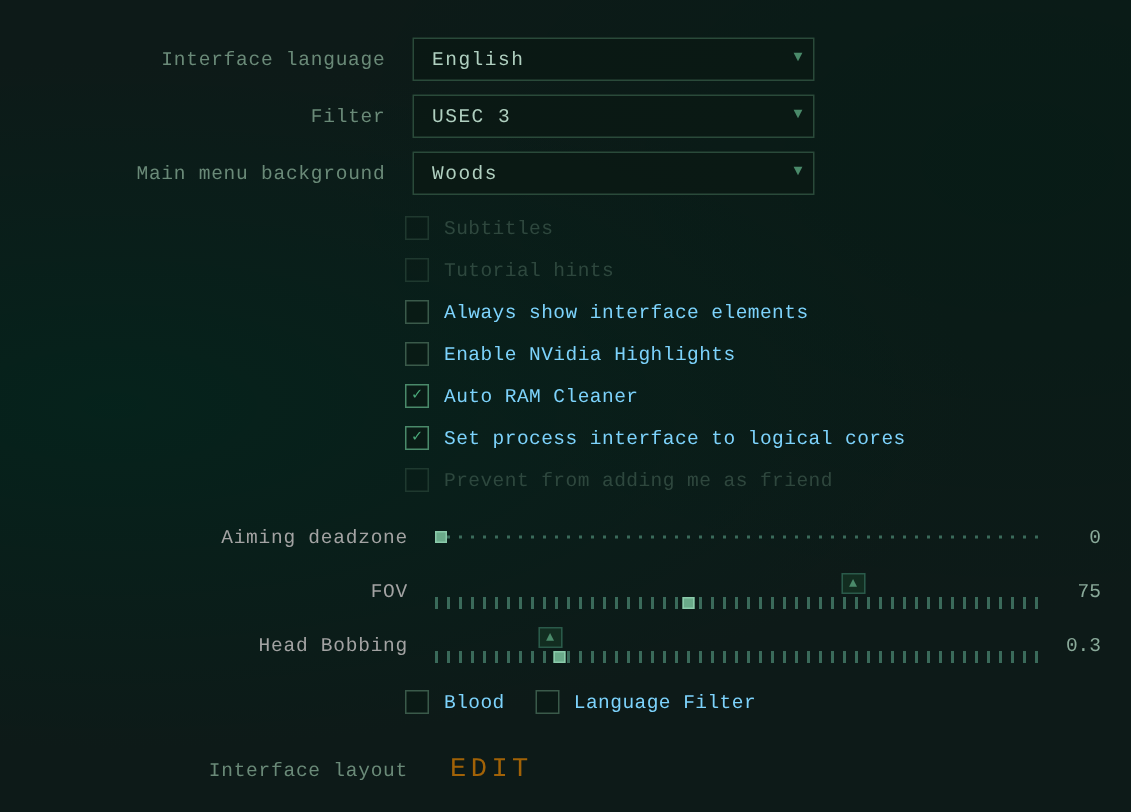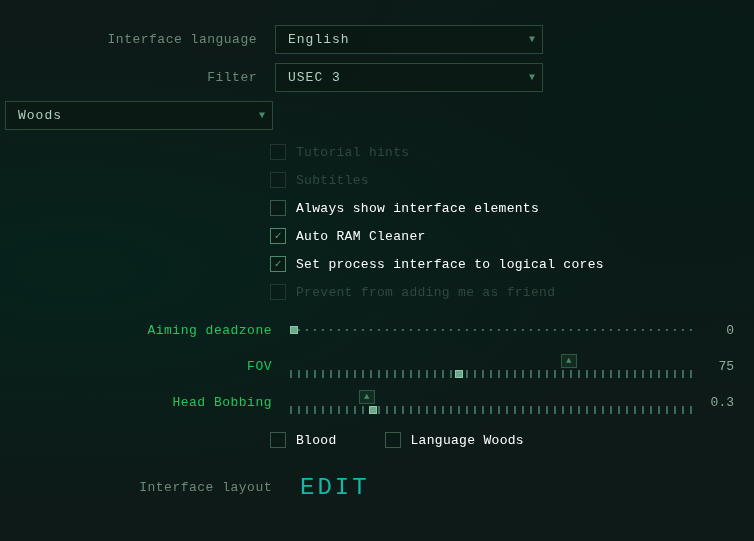--- a/index.html
+++ b/index.html
@@ -117,21 +117,21 @@
 
     .custom-checkbox.checked::after {
       content: '✓';
       color: #4aaa7a;
       font-size: 11px;
       line-height: 1;
     }
 
     .checkbox-label {
       font-size: 13px;
-      color: #ffffff;
+      color: #7dd3fc;
       letter-spacing: 0.3px;
     }
 
     .checkbox-item.disabled-item .checkbox-label {
       color: #5a7a6a;
     }
 
     
     .slider-row {
       display: flex;
@@ -139,21 +139,21 @@
       min-height: 32px;
       padding: 4px 20px;
       margin-top: 4px;
     }
 
     .slider-label {
       width: 270px;
       text-align: right;
       padding-right: 18px;
       font-size: 13px;
-      color: #22c55e;
+      color: #a3a3a3;
       letter-spacing: 0.5px;
     }
 
     .slider-wrapper {
       display: flex;
       align-items: center;
       flex: 1;
       gap: 10px;
     }
 
@@ -177,38 +177,38 @@
       justify-content: center;
       cursor: pointer;
       margin-left: -4px;
     }
 
     
     .bottom-checkboxes {
       display: flex;
       align-items: center;
       padding: 8px 20px 8px 270px;
-      gap: 48px;
+      gap: 20px;
     }
 
     
     .interface-layout-row {
       display: flex;
       align-items: center;
       min-height: 38px;
       padding: 4px 20px;
       margin-top: 4px;
     }
 
     .edit-button {
       background: transparent;
       border: none;
-      color: #14b8a6;
+      color: #a16207;
       font-family: 'Courier New', monospace;
-      font-size: 24px;
+      font-size: 18px;
       letter-spacing: 3px;
       cursor: pointer;
       padding: 4px 10px;
       text-transform: uppercase;
     }
 
     input[type=range] {
       -webkit-appearance: none;
       width: 100%;
       height: 2px;
@@ -269,51 +269,56 @@
           <option>USEC 2</option>
           <option>BEAR 1</option>
           <option>BEAR 2</option>
         </select>
         <span class="dropdown-arrow">▼</span>
       </div>
     </div>
   </div>
 
   <div class="setting-row">
+    <div class="setting-label">Main menu background</div>
     <div class="setting-control">
       <div class="dropdown-wrapper">
         <select class="dropdown-select">
           <option>Woods</option>
           <option>Factory</option>
           <option>Customs</option>
           <option>Interchange</option>
           <option>Reserve</option>
         </select>
         <span class="dropdown-arrow">▼</span>
       </div>
     </div>
   </div>
 
   <div class="checkbox-list">
 
     <div class="checkbox-item disabled-item">
       <div class="custom-checkbox"></div>
+      <span class="checkbox-label">Subtitles</span>
+    </div>
+
+    <div class="checkbox-item disabled-item">
+      <div class="custom-checkbox"></div>
       <span class="checkbox-label">Tutorial hints</span>
     </div>
 
-    <div class="checkbox-item disabled-item">
-      <div class="custom-checkbox"></div>
-      <span class="checkbox-label">Subtitles</span>
-    </div>
-
     <div class="checkbox-item">
       <div class="custom-checkbox"></div>
       <span class="checkbox-label">Always show interface elements</span>
     </div>
 
+    <div class="checkbox-item">
+      <div class="custom-checkbox"></div>
+      <span class="checkbox-label">Enable NVidia Highlights</span>
+    </div>
 
     <div class="checkbox-item">
       <div class="custom-checkbox checked"></div>
       <span class="checkbox-label">Auto RAM Cleaner</span>
     </div>
 
     <div class="checkbox-item">
       <div class="custom-checkbox checked"></div>
       <span class="checkbox-label">Set process interface to logical cores</span>
     </div>
@@ -359,21 +364,21 @@
     </div>
   </div>
 
   <div class="bottom-checkboxes">
     <div class="checkbox-item">
       <div class="custom-checkbox"></div>
       <span class="checkbox-label">Blood</span>
     </div>
     <div class="checkbox-item">
       <div class="custom-checkbox"></div>
-      <span class="checkbox-label">Language Woods</span>
+      <span class="checkbox-label">Language Filter</span>
     </div>
   </div>
 
   <div class="interface-layout-row">
     <div class="setting-label">Interface layout</div>
     <div class="setting-control">
       <button class="edit-button">EDIT</button>
     </div>
   </div>
 

